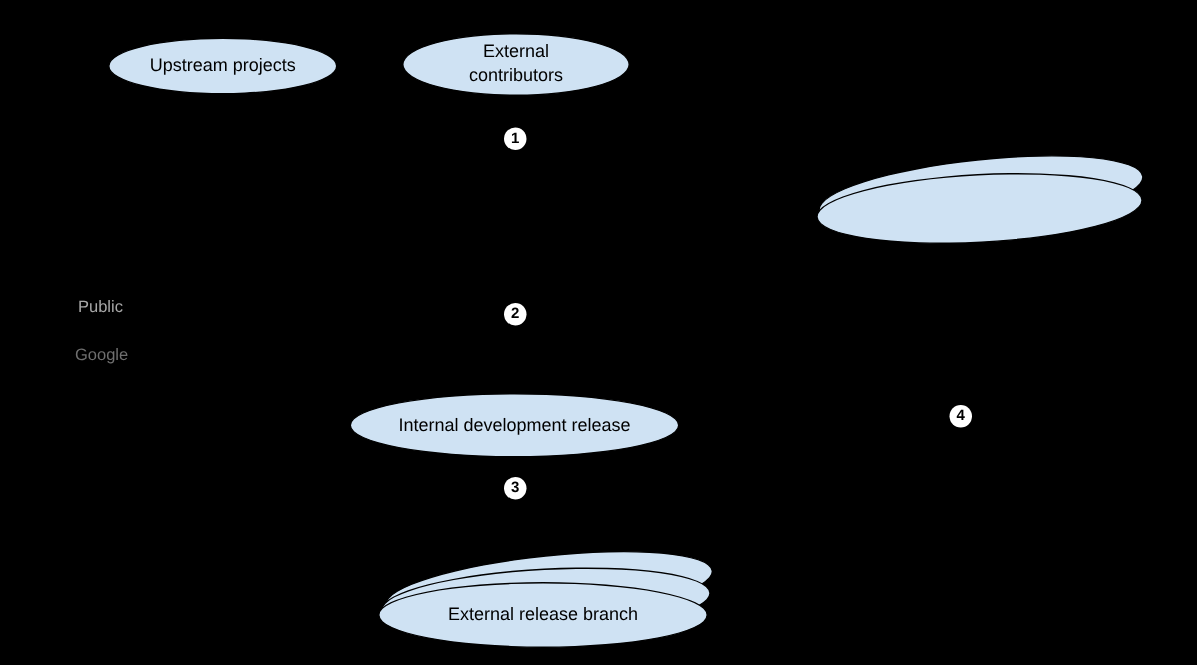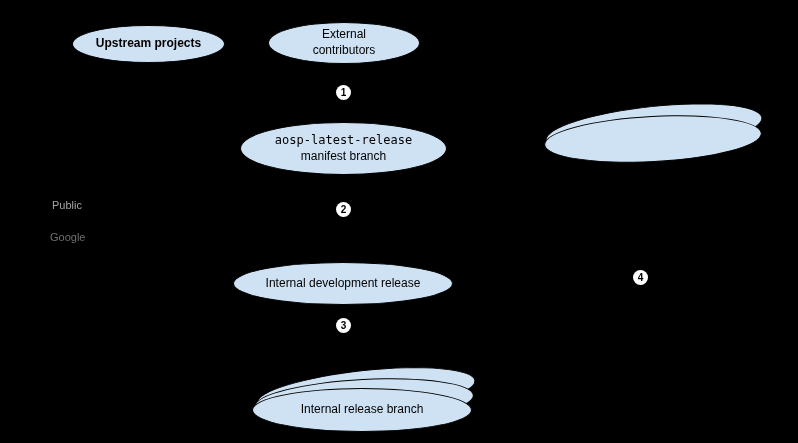--- a/index.html
+++ b/index.html
@@ -59,37 +59,33 @@
     font-size: 11px;
   }
   .region-label.public { color: #a6a6a6; }
   .region-label.google { color: #6f6f6f; }
 </style>
 </head>
 <body>
 
 <div class="stage">
 
-  <div class="ellipse" style="left:72px; top:25px; width:153px; height:38px;font-weight:bold;">
+  <div class="ellipse" style="left:72px; top:25px; width:153px; height:38px;">
     <span>Upstream projects</span>
   </div>
 
   <div class="ellipse" style="left:268px; top:22px; width:152px; height:42px;">
     <span>External</span>
     <span>contributors</span>
   </div>
 
   <div class="badge" style="left:336px; top:85px;">
     <span>1</span>
   </div>
 
-  <div class="ellipse" style="left:240px; top:122px; width:207px; height:53px;">
-    <span class="mono">aosp-latest-release</span>
-    <span>manifest branch</span>
-  </div>
 
   <div class="stack-layer" style="left:545px; top:106px; width:218px; height:46px; transform:rotate(-6deg);"></div>
   <div class="stack-layer" style="left:544px; top:116px; width:218px; height:46px; transform:rotate(-3deg);"></div>
 
   <div class="region-label public" style="left:52px; top:199px;">
     <span>Public</span>
   </div>
   <div class="region-label google" style="left:50px; top:231px;">
     <span>Google</span>
   </div>
@@ -106,16 +102,16 @@
     <span>3</span>
   </div>
 
   <div class="badge" style="left:633px; top:270px;">
     <span>4</span>
   </div>
 
   <div class="stack-layer" style="left:256px; top:370px; width:220px; height:44px; transform:rotate(-6deg);"></div>
   <div class="stack-layer" style="left:254px; top:379px; width:220px; height:44px; transform:rotate(-3deg);"></div>
   <div class="ellipse" style="left:252px; top:388px; width:220px; height:44px;">
-    <span>Internal release branch</span>
+    <span>External release branch</span>
   </div>
 
 </div>
 
 </body></html>

